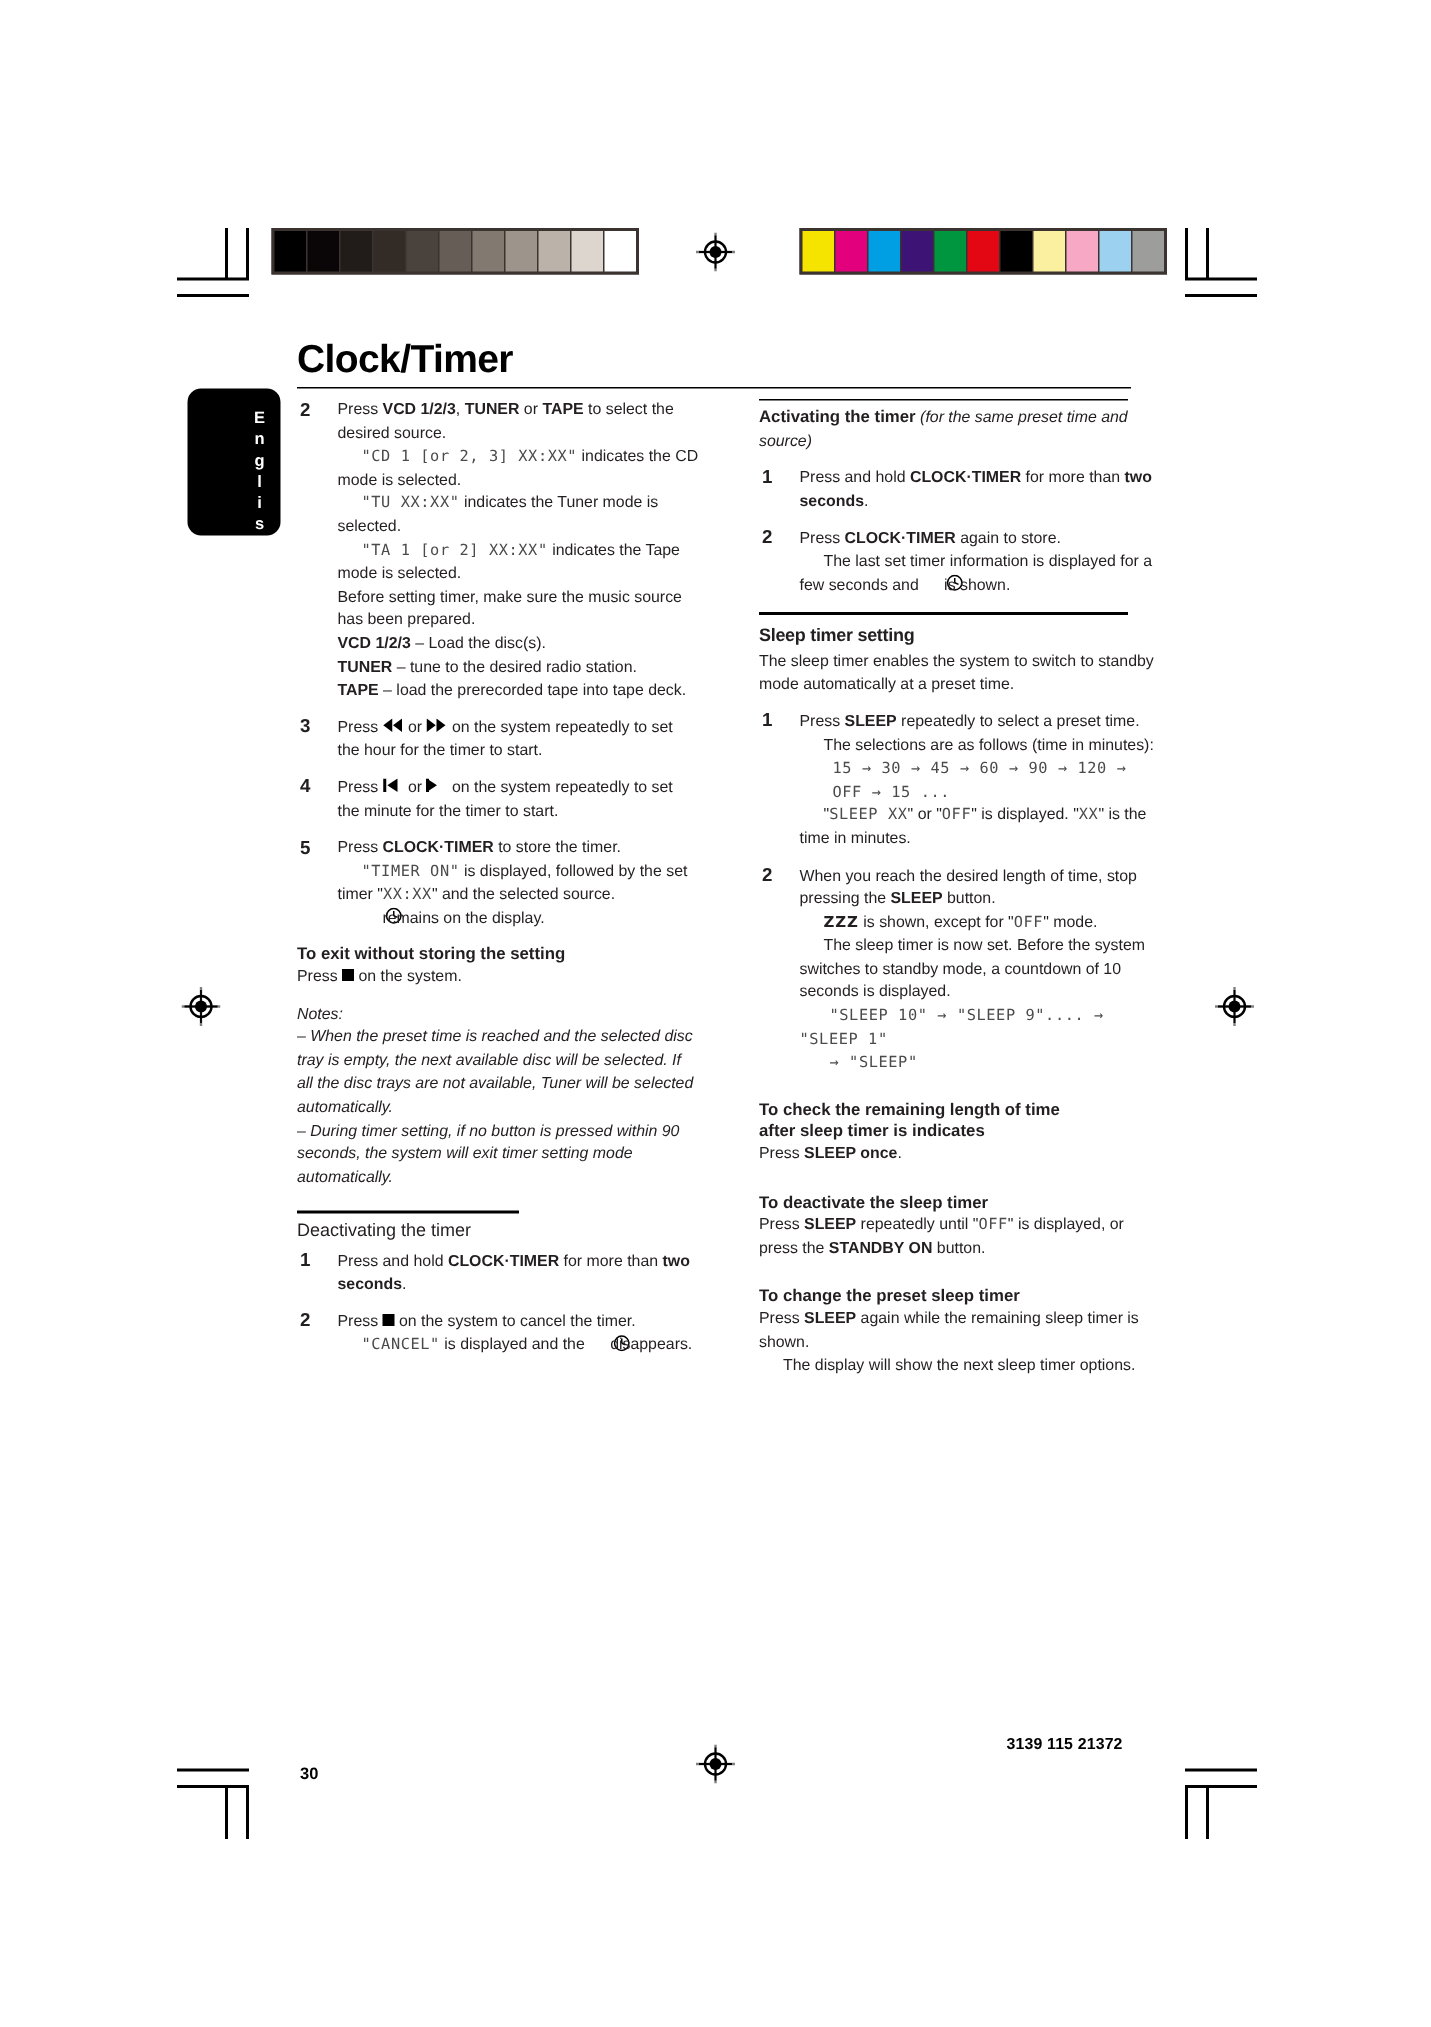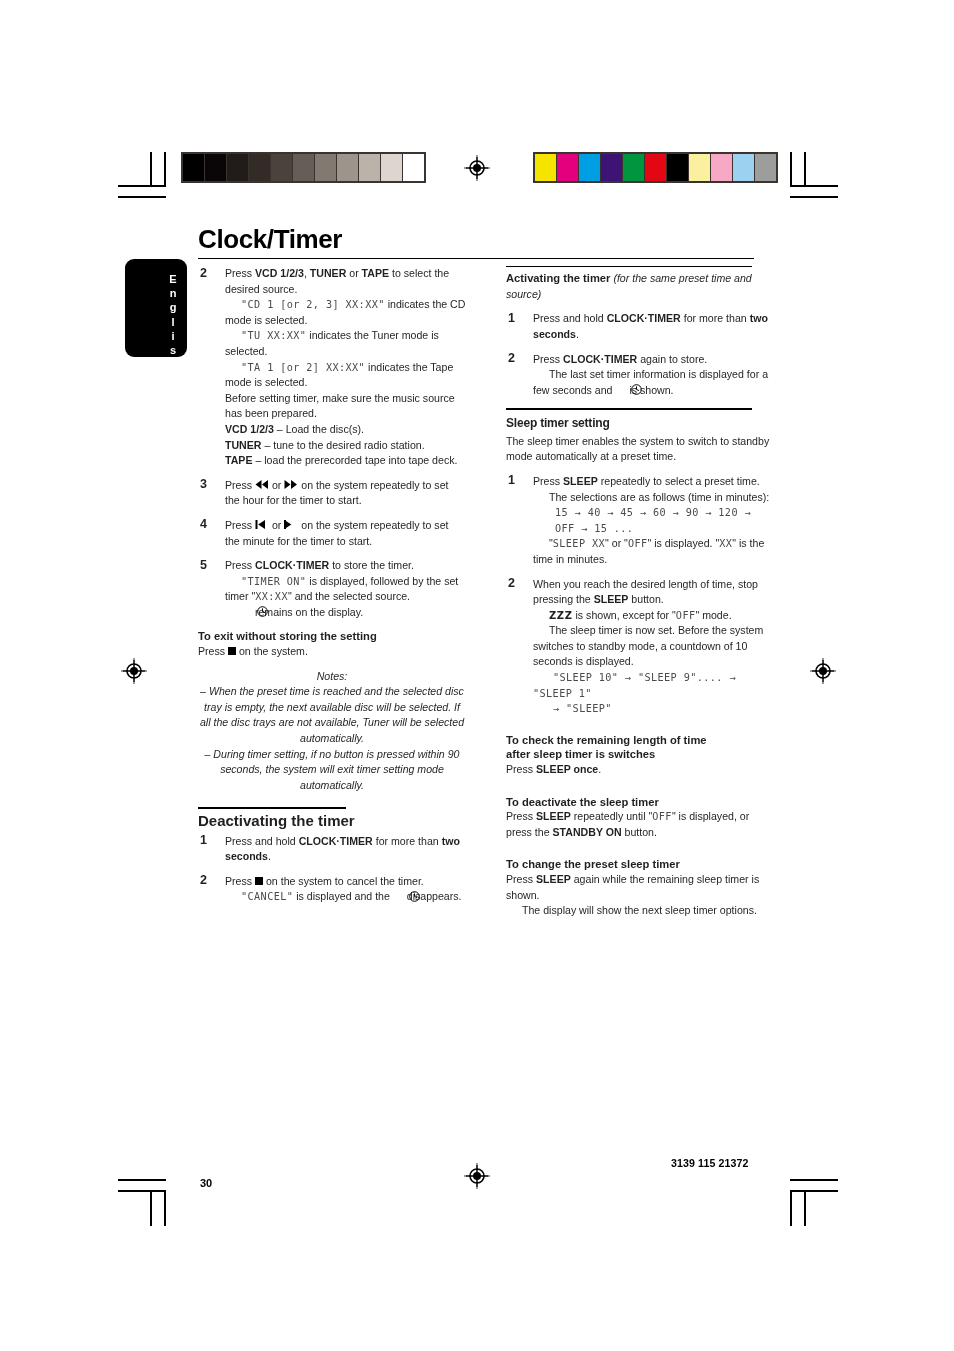--- a/index.html
+++ b/index.html
@@ -117,22 +117,22 @@
 
   
   .sec-rule {
     height: 1.3px;
     background: #000;
     margin: 0 0 4px 0;
   }
   .sec-rule.short { width: 148px; }
   .sec-rule.wide  { width: 246px; }
   .sec-head {
-    font-weight: bold;
-    font-size: 15px;
+    font-weight: normal;
+    font-size: 12px;
     line-height: 15px;
     margin: 0 0 1px 0;
   }
   .sec-head-big {
     font-weight: bold;
     font-size: 12px;
     line-height: 19px;
     margin: 0 0 1px 0;
     letter-spacing: -0.2px;
   }
@@ -335,21 +335,21 @@
             <line x1="5.5" y1="5.5" x2="5.5" y2="2.4" stroke="#000" stroke-width="1"></line>
             <line x1="5.5" y1="5.5" x2="8" y2="6.6" stroke="#000" stroke-width="1"></line>
           </svg></span><span> remains on the display.</span></p>
   </div>
 
   <div style="margin-top:0;">
     <div class="sub-head">To exit without storing the setting</div>
     <p><span>Press </span><span class="icon-stop"></span><span> on the system.</span></p>
   </div>
 
-  <div style="margin-top:8px;text-align:center;">
+  <div style="margin-top:8px;">
     <p class="i tight">Notes:</p>
     <p class="i tight">–  When the preset time is reached and the selected disc tray is empty, the next available disc will be selected.  If all the disc trays are not available, Tuner will be selected automatically.</p>
     <p class="i">–  During timer setting, if no button is pressed within 90 seconds, the system will exit timer setting mode automatically.</p>
   </div>
 
   <div style="margin-top:14px;">
     <div class="sec-rule short"></div>
     <div class="sec-head" style="margin-bottom:6px;">Deactivating the timer</div>
 
     <div class="step">
@@ -393,38 +393,38 @@
 
   <div style="margin-top:10px;">
     <div class="sec-rule wide"></div>
     <div class="sec-head-big">Sleep timer setting</div>
     <p>The sleep timer enables the system to switch to standby mode automatically at a preset time.</p>
 
     <div class="step">
       <span class="num">1</span>
       <p class="tight"><span>Press </span><span class="b">SLEEP</span><span> repeatedly to select a preset time.</span></p>
       <p class="ind tight">The selections are as follows (time in minutes):</p>
-      <p class="ind tight lcd" style="text-indent:22px;">15 → 40 → 45 → 60 → 90 → 120 →</p>
+      <p class="ind tight lcd" style="text-indent:22px;">15 → 30 → 45 → 60 → 90 → 120 →</p>
       <p class="ind tight lcd" style="text-indent:22px;">OFF → 15 ...</p>
       <p class="ind"><span>"</span><span class="lcd">SLEEP XX</span><span>" or "</span><span class="lcd">OFF</span><span>" is displayed. "</span><span class="lcd">XX</span><span>" is the time in minutes.</span></p>
     </div>
 
     <div class="step">
       <span class="num">2</span>
       <p class="tight"><span>When you reach the desired length of time, stop pressing the </span><span class="b">SLEEP</span><span> button.</span></p>
       <p class="ind tight"><span class="zzz">ZZZ</span><span> is shown, except for "</span><span class="lcd">OFF</span><span>" mode.</span></p>
       <p class="ind tight">The sleep timer is now set. Before the system switches to standby mode, a countdown of 10 seconds is displayed.</p>
       <p class="ind tight lcd" style="text-indent:20px;">"SLEEP 10" → "SLEEP 9".... → "SLEEP 1"</p>
       <p class="ind lcd" style="text-indent:20px;">→ "SLEEP"</p>
     </div>
   </div>
 
   <div style="margin-top:16px;">
     <div class="sub-head">To check the remaining length of time</div>
-    <div class="sub-head">after sleep timer is switches</div>
+    <div class="sub-head">after sleep timer is indicates</div>
     <p><span>Press </span><span class="b">SLEEP once</span><span>.</span></p>
   </div>
 
   <div style="margin-top:17px;">
     <div class="sub-head"> To deactivate the sleep timer</div>
     <p><span>Press </span><span class="b">SLEEP</span><span> repeatedly until "</span><span class="lcd">OFF</span><span>" is displayed, or press the </span><span class="b">STANDBY ON</span><span> button.</span></p>
   </div>
 
   <div style="margin-top:17px;">
     <div class="sub-head">To change the preset sleep timer</div>

